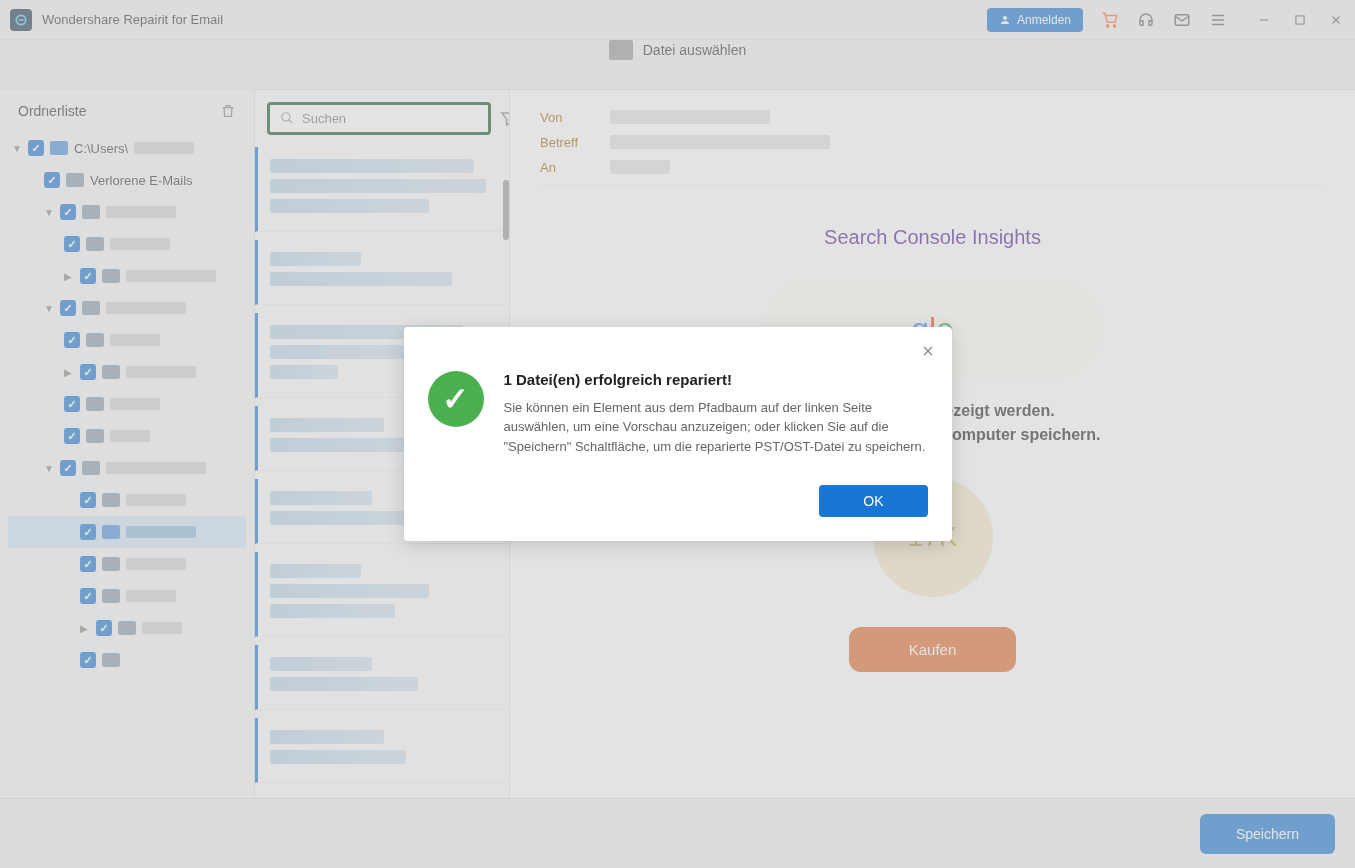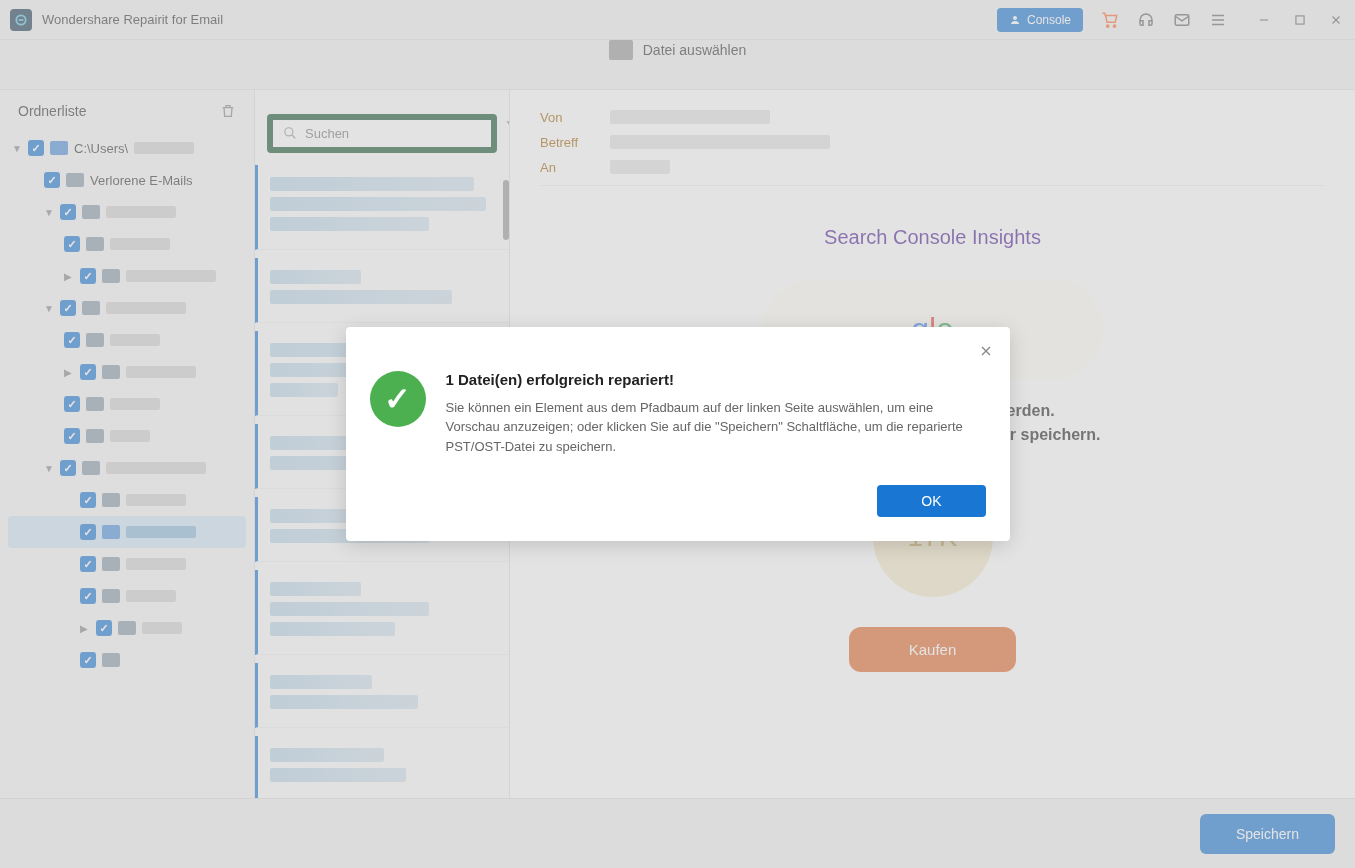--- a/index.html
+++ b/index.html
@@ -42,21 +42,21 @@
 .checkbox { width: 16px; height: 16px; background: #1976d2; border-radius: 3px; display: flex; align-items: center; justify-content: center; flex-shrink: 0; }
 .checkbox::after { content: '✓'; color: #fff; font-size: 11px; font-weight: bold; }
 .folder-icon { width: 18px; height: 14px; background: #8a9ba8; border-radius: 2px; flex-shrink: 0; }
 .folder-icon.blue { background: #4a90d9; }
 .folder-icon.open { background: #4a90d9; }
 .blur-text { background: #d0d0d0; height: 12px; border-radius: 2px; }
 
 
 .email-list { width: 255px; background: #fafafa; border-right: 1px solid #e0e0e0; overflow-y: auto; position: relative; }
 .search-bar { padding: 12px; display: flex; gap: 8px; align-items: center; }
-.search-input { flex: 1; display: flex; align-items: flex-start; border: 6px solid #14532d; border-radius: 4px; padding: 6px 10px; background: #fff; gap: 8px; margin-top: 12px; }
+.search-input { flex: 1; display: flex; align-items: flex-start; border: 3px solid #14532d; border-radius: 4px; padding: 6px 10px; background: #fff; gap: 8px; }
 .search-input input { border: none; outline: none; font-size: 13px; flex: 1; background: transparent; }
 .filter-ico { width: 18px; height: 18px; color: #888; cursor: pointer; }
 .email-item { padding: 12px; border-bottom: 1px solid #eee; border-left: 3px solid #1976d2; margin-bottom: 8px; }
 .email-item .blur-line { background: linear-gradient(90deg, #b8d4e8, #d0e0ec); height: 14px; margin-bottom: 6px; border-radius: 2px; }
 .scroll-thumb { position: absolute; right: 0; top: 90px; width: 6px; height: 60px; background: #999; border-radius: 3px; }
 
 
 .preview { flex: 1; background: #fff; padding: 20px 30px; position: relative; overflow: hidden; }
 .meta-row { display: flex; gap: 20px; margin-bottom: 10px; font-size: 13px; }
 .meta-label { color: #a16207; width: 50px; }
@@ -71,21 +71,21 @@
 .badge-circ { width: 120px; height: 120px; background: #f5e8c8; border-radius: 50%; margin: 30px auto; display: flex; flex-direction: column; align-items: center; justify-content: center; }
 .badge-num { font-size: 28px; color: #c4a860; font-weight: 300; }
 .buy-btn { background: #e0682e; color: #fff; padding: 14px 60px; border-radius: 12px; font-size: 15px; border: none; cursor: pointer; }
 
 
 .bottom-bar { height: 70px; background: #f0f0f0; display: flex; align-items: center; justify-content: flex-end; padding: 0 20px; border-top: 1px solid #ddd; }
 .save-btn { background: #1976d2; color: #fff; padding: 12px 36px; border-radius: 6px; font-size: 14px; border: none; cursor: pointer; }
 
 
 .overlay { position: absolute; inset: 0; background: rgba(200,200,200,0.5); display: flex; align-items: center; justify-content: center; z-index: 100; }
-.modal { width: 664px; background: #fff; border-radius: 4px; padding: 24px; position: relative; box-shadow: 0 4px 20px rgba(0,0,0,0.15); }
+.modal { width: 548px; background: #fff; border-radius: 4px; padding: 24px; position: relative; box-shadow: 0 4px 20px rgba(0,0,0,0.15); }
 .modal-close { position: absolute; top: 16px; right: 16px; width: 16px; height: 16px; cursor: pointer; color: #888; }
 .modal-body { display: flex; gap: 20px; align-items: flex-start; margin-top: 20px; }
 .success-ico { width: 56px; height: 56px; background: #4caf50; border-radius: 50%; display: flex; align-items: center; justify-content: center; flex-shrink: 0; }
 .success-ico::after { content: '✓'; color: #fff; font-size: 32px; font-weight: bold; }
 .modal-text h3 { font-size: 15px; color: #222; margin-bottom: 10px; font-weight: 600; }
 .modal-text p { font-size: 13px; color: #666; line-height: 1.5; }
 .modal-footer { display: flex; justify-content: flex-end; margin-top: 29px; }
 .ok-btn { background: #1976d2; color: #fff; padding: 8px 44px; border-radius: 4px; font-size: 14px; border: none; cursor: pointer; }
 </style>
 </head>
@@ -98,21 +98,21 @@
         <path d="M8 12 L16 12" stroke="#5bc0de" stroke-width="3"></path>
       </svg>
   </div>
   <div class="app-title">Wondershare Repairit for Email</div>
   <div class="titlebar-right">
     <div class="login-btn">
       <svg width="12" height="12" viewBox="0 0 24 24" fill="#fff">
           <circle cx="12" cy="8" r="4"></circle>
           <path d="M4 20c0-4 4-6 8-6s8 2 8 6"></path>
         </svg>
-      <span>Console</span>
+      <span>Anmelden</span>
     </div>
     <div class="title-icon cart">
       <svg width="18" height="18" viewBox="0 0 24 24" fill="none" stroke="currentColor" stroke-width="2">
           <path d="M6 6h15l-2 9H8L6 6z"></path>
           <circle cx="9" cy="20" r="1.5" fill="currentColor"></circle>
           <circle cx="18" cy="20" r="1.5" fill="currentColor"></circle>
           <path d="M6 6L5 3H2"></path>
         </svg>
     </div>
     <div class="title-icon">

